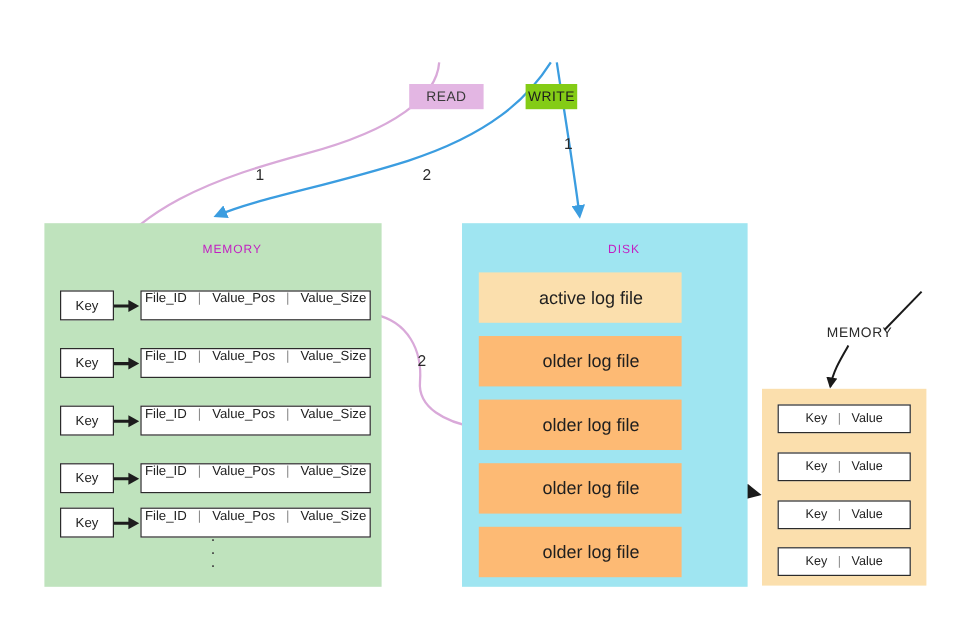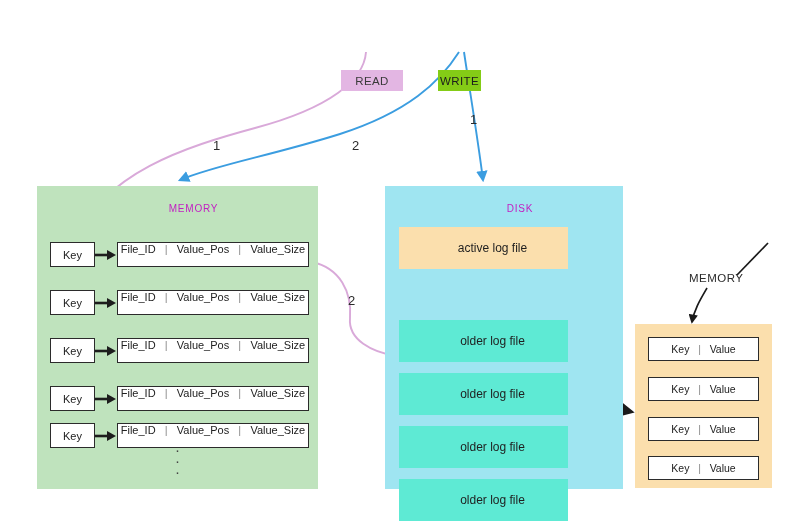--- a/index.html
+++ b/index.html
@@ -141,26 +141,26 @@
   
   .log-file {
     position: absolute;
     left: 14px;
     width: 169px;
     height: 42px;
     box-sizing: border-box;
     display: flex;
     align-items: center;
     justify-content: center;
-    font-size: 12px;
+    font-size: 15px;
     color: #1f1f1f;
     padding-left: 18px;
   }
   .log-active { background: #fbdfad; }
-  .log-older  { background: #5eead4; color: #1f1f1f; margin-top: 40px; }
+  .log-older  { background: #fdba74; color: #1f1f1f; }
 
   
   .kv-row {
     position: absolute;
     left: 13px;
     width: 111px;
     height: 24px;
     background: #ffffff;
     border: 1.6px solid #2b2b2b;
     box-sizing: border-box;

